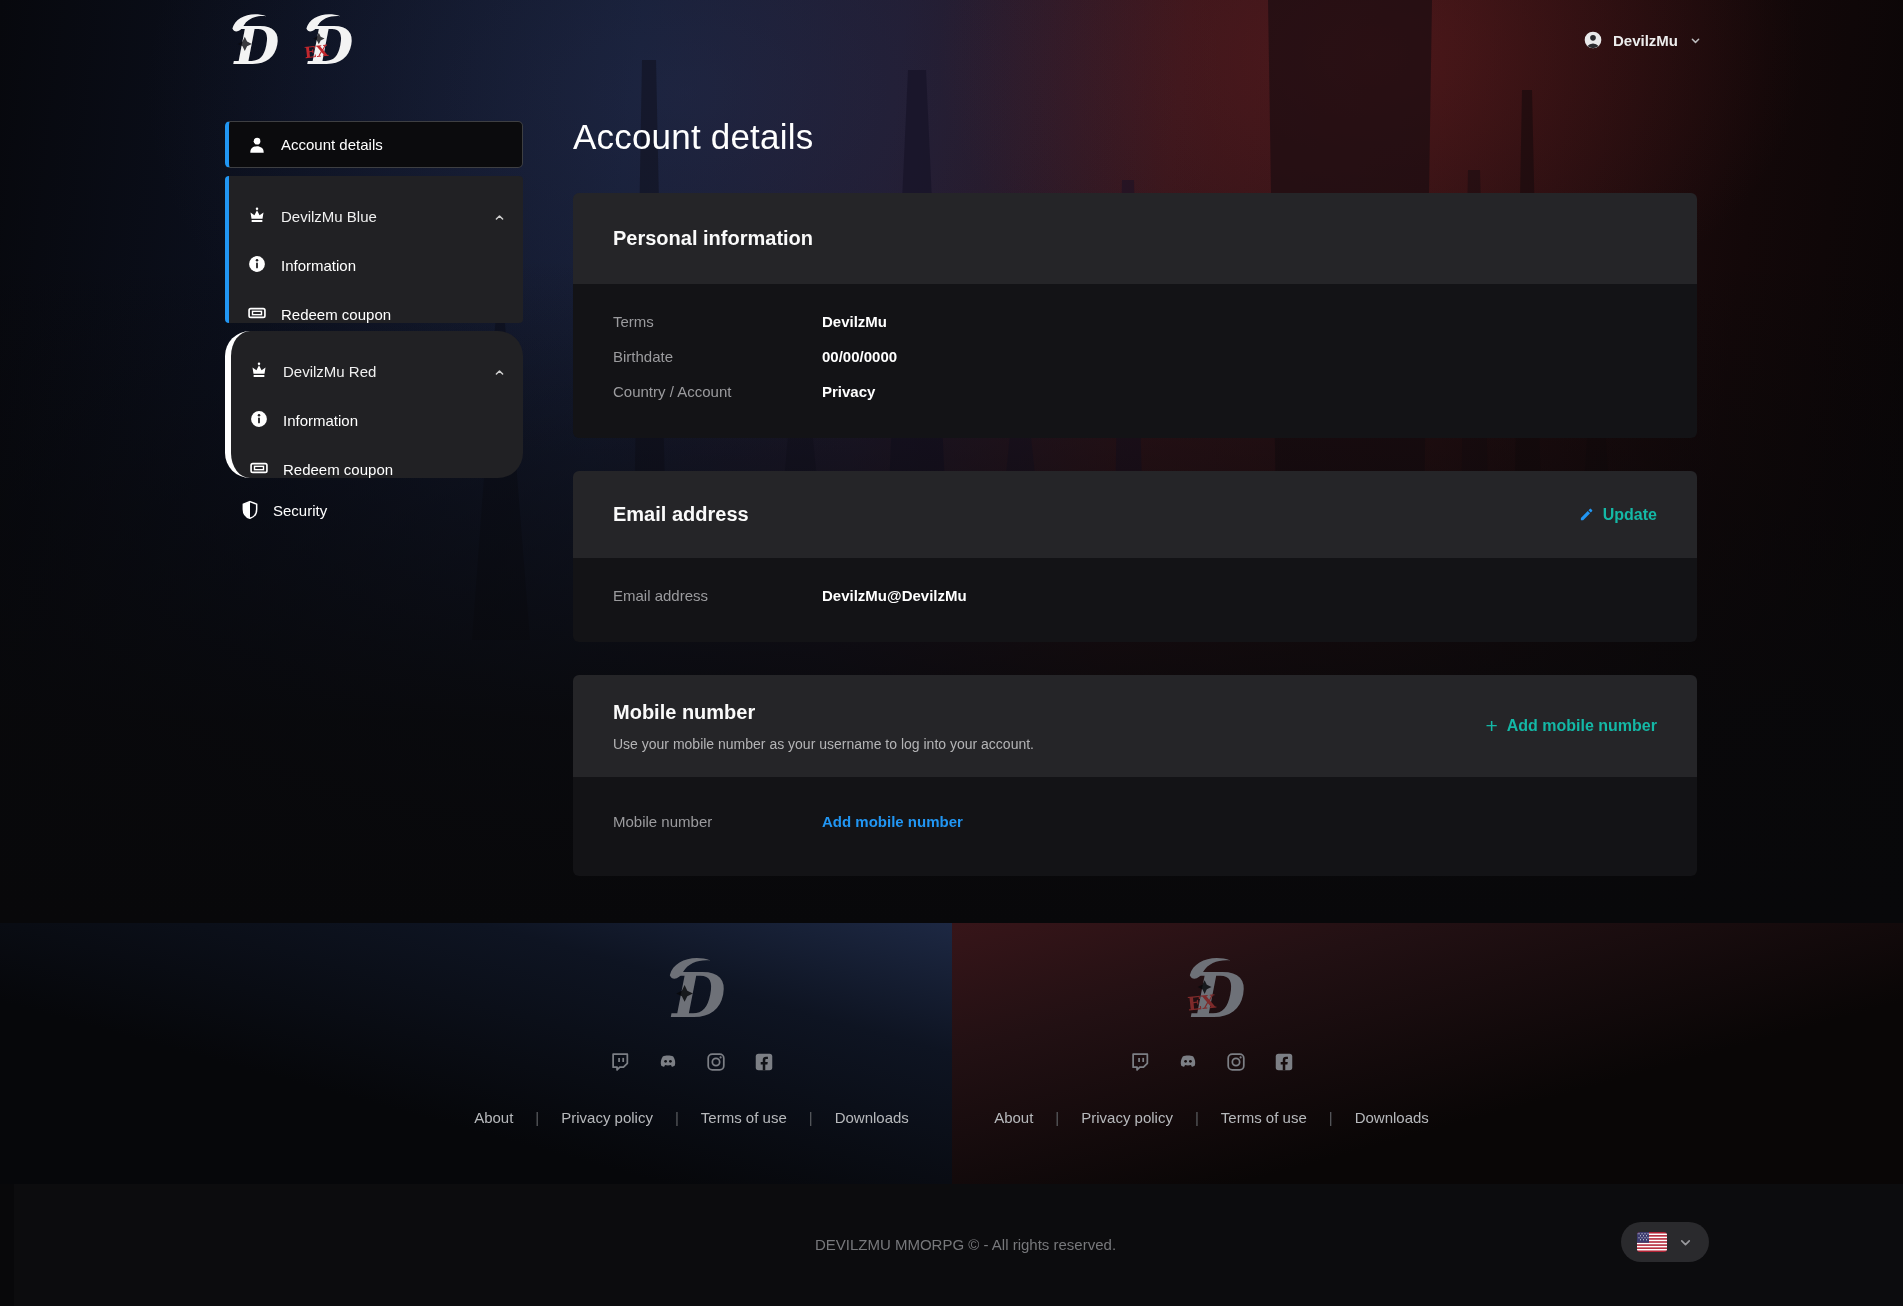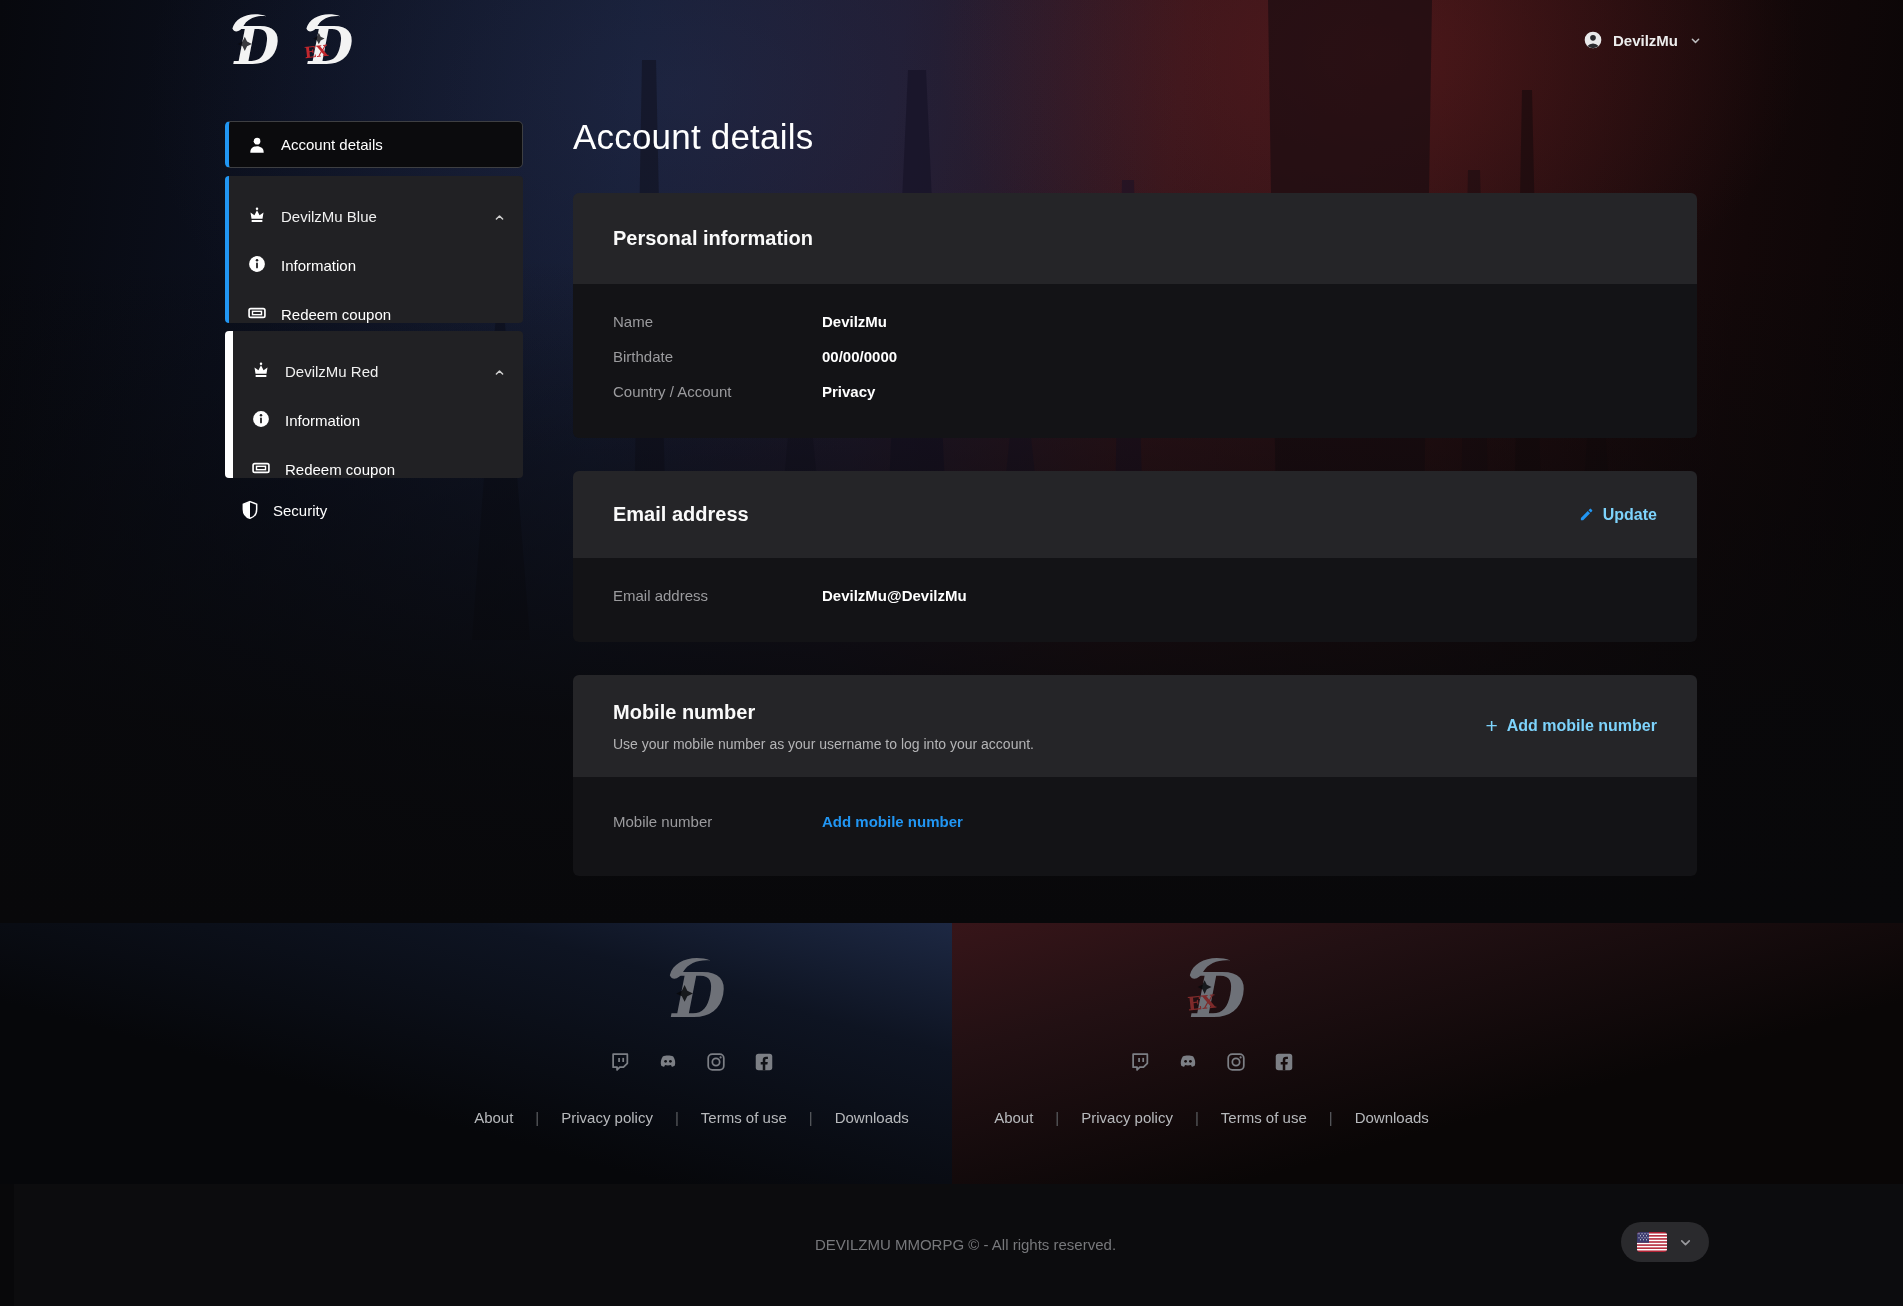--- a/index.html
+++ b/index.html
@@ -35,21 +35,21 @@
 
   
   .sidebar { position:absolute; left:225px; top:121px; width:298px; z-index:4; font-size:15px; }
   .side-active {
     height:47px; display:flex; align-items:center; gap:14px;
     background:#0b0b0d; border:1px solid #3e3f42; border-left:4px solid #2196f3;
     border-radius:5px; padding-left:18px; cursor:pointer;
   }
   .side-group { margin-top:8px; background:#212124; border-radius:4px; overflow:hidden; }
   .side-group.blue { border-left:4px solid #2196f3; }
-  .side-group.red  { border-left:8px solid #ffffff; }
+  .side-group.red  { border-left:6px solid #ffffff;border-radius:25px; }
   .g-row { height:49px; display:flex; align-items:flex-end; gap:14px; padding:0 16px 0 18px; cursor:pointer; }
   .g-row .lbl { flex:1; color:#f0f0f0; }
   .side-security { margin-top:14px; display:flex; align-items:center; gap:13px; padding-left:15px; height:36px; cursor:pointer; }
   .icon20 { width:20px; height:20px; flex:0 0 20px; }
   .icon14 { width:15px; height:15px; }
 
   
   .main { position:absolute; left:573px; top:105px; width:1124px; z-index:4; }
   .main h1 { font-size:35px; font-weight:400; color:#fff; margin:12px 0 36px 0; letter-spacing:.2px; }
 
@@ -61,21 +61,21 @@
   .card-head.h2x { height:87px; }
   .card-head.h3x { height:102px; }
   .card-title { font-size:20px; font-weight:700; color:#fafafa; }
   .card-sub { font-size:14px; color:#b4b4b6; margin-top:12px; }
   .card-body { background:#131316; padding:29px 40px 20px 40px; }
   .card-body.slim { padding-bottom:38px; }
   .row { display:flex; align-items:baseline; margin-bottom:18px; }
   .row-label { width:209px; font-size:15px; color:#9b9b9e; flex:0 0 209px; }
   .row-value { font-size:15px; font-weight:bold; color:#fff; }
   .blue-action {
-    display:flex; align-items:center; gap:9px; color:#7dd3fc; font-size:16px; font-weight:bold;
+    display:flex; align-items:center; gap:9px; color:#14b8a6; font-size:16px; font-weight:bold;
     cursor:pointer; white-space:nowrap;
   }
   .blue-action .plus { font-size:21px; font-weight:400; line-height:16px; }
   .link-blue { color:#2196f3; font-size:15px; font-weight:bold; cursor:pointer; }
 
   
   .site-footer { position:absolute; left:0; top:923px; width:1903px; height:261px; }
   .f-bg-left  { position:absolute; left:0; top:0; width:50%; height:100%;
     background:linear-gradient(to top right,#06070a 35%,#0e1422 75%,#1d2843 100%); }
   .f-bg-right { position:absolute; right:0; top:0; width:50%; height:100%;
@@ -227,21 +227,21 @@
 
   <main class="main">
     <h1>Account details</h1>
 
     <section class="card">
       <div class="card-head h1x">
         <span class="card-title">Personal information</span>
       </div>
       <div class="card-body">
         <div class="row">
-          <span class="row-label">Name</span>
+          <span class="row-label">Terms</span>
           <span class="row-value">DevilzMu</span>
         </div>
         <div class="row">
           <span class="row-label">Birthdate</span>
           <span class="row-value">00/00/0000</span>
         </div>
         <div class="row">
           <span class="row-label">Country / Account</span>
           <span class="row-value">Privacy</span>
         </div>

